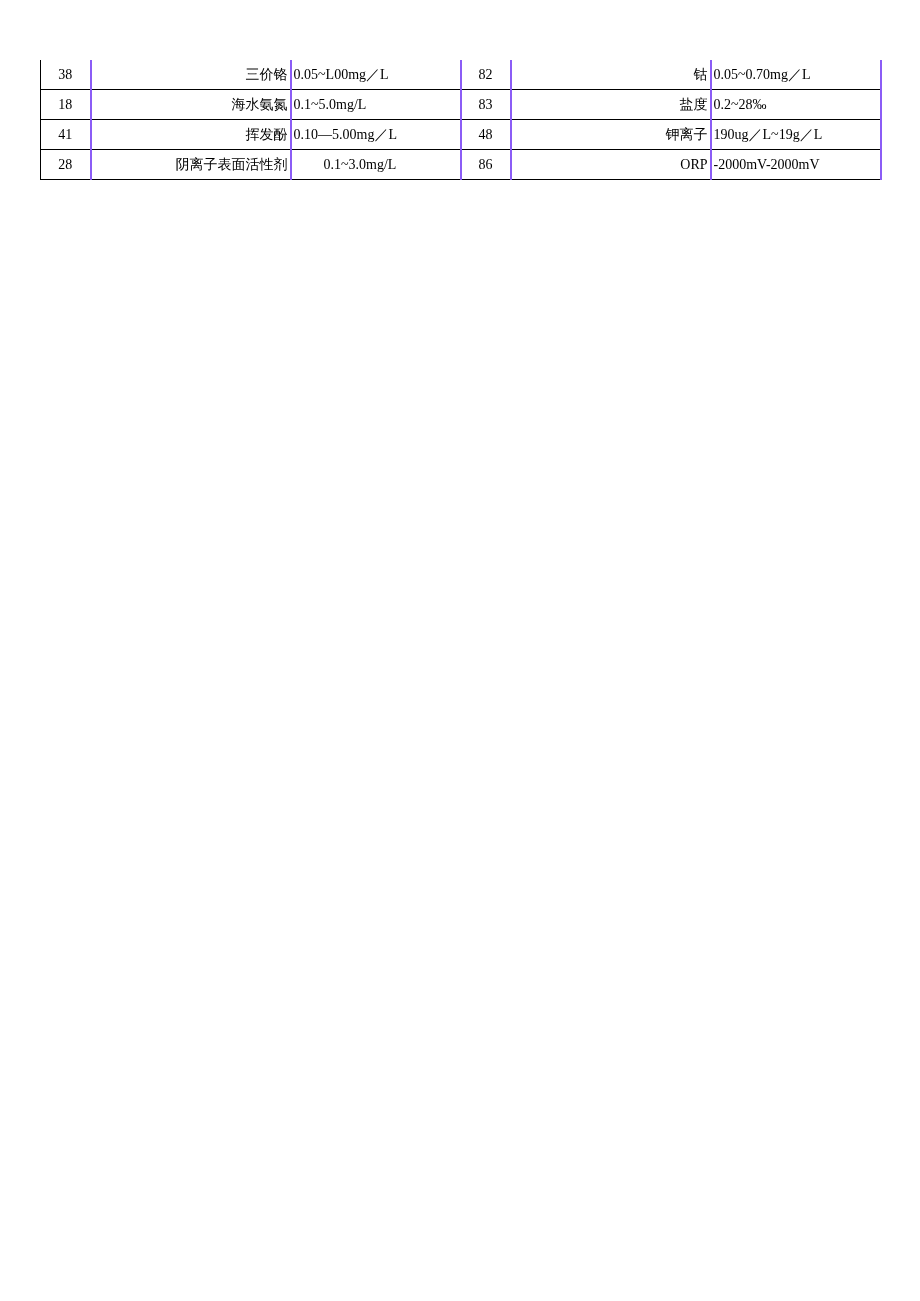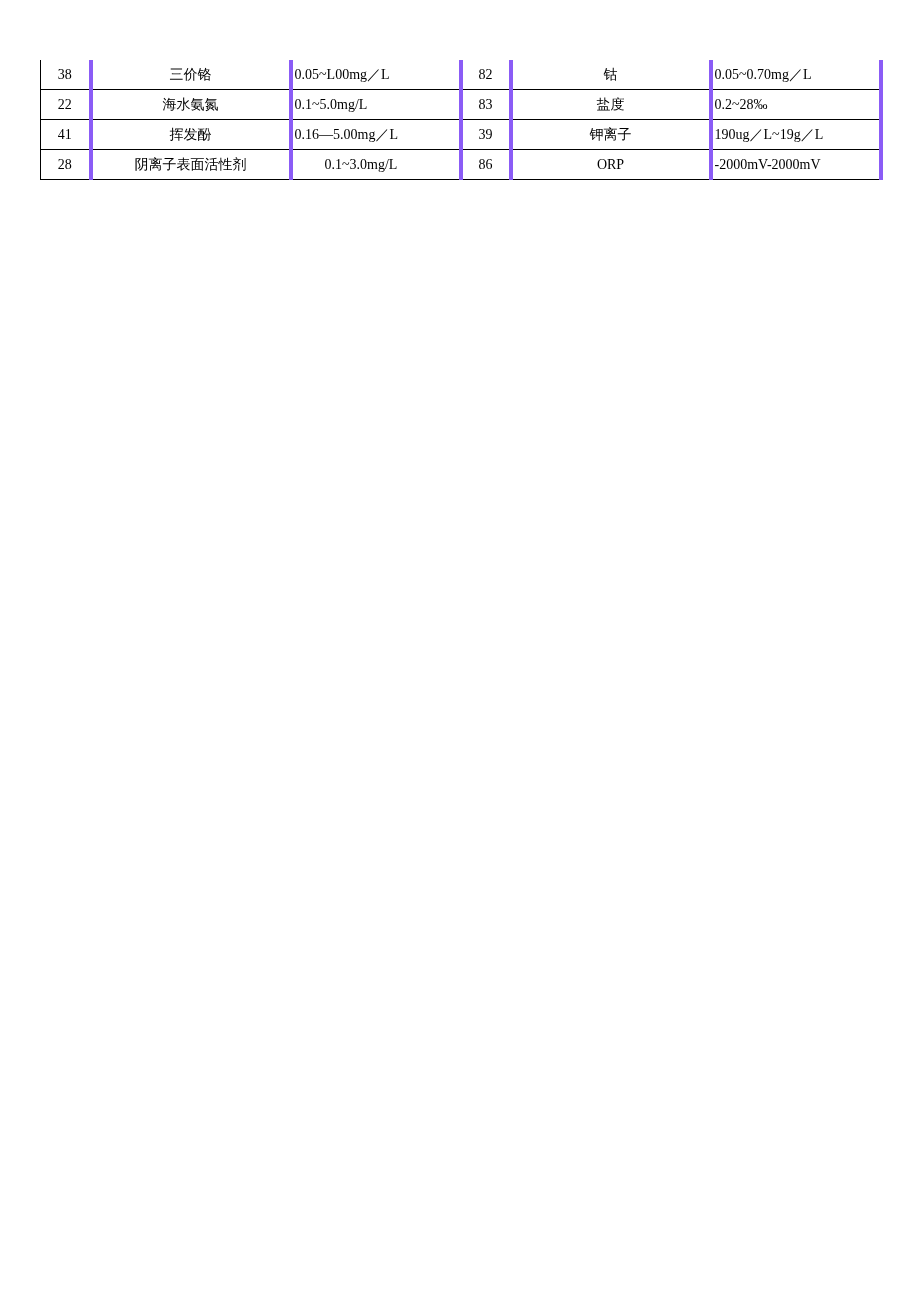--- a/index.html
+++ b/index.html
@@ -17,30 +17,30 @@
   table {
     border-collapse: collapse;
     width: 840px;
     table-layout: fixed;
   }
   col.c-idx  { width: 50px; }
   col.c-name { width: 200px; }
   col.c-val  { width: 170px; }
   td {
     border-left: 1px solid #000;
-    border-right: 4px solid #8b5cf6;
+    border-right: 2px solid #8b5cf6;
     border-bottom: 1px solid #000;
     padding: 4px 2px;
     vertical-align: middle;
     line-height: 1.5;
     word-break: break-all;
   }
   tr:first-child td { border-top: none; }
   td.idx { text-align: center; }
-  td.name { text-align: center; margin-top: 46px; }
+  td.name { text-align: right; margin-top: 46px; }
   td.val  { text-align: left; padding-left: 2px; margin-top: 20px; }
   td.val.indent { padding-left: 32px; }
 </style>
 </head>
 <body>
 
 <div class="page">
   <table>
     <colgroup>
       <col class="c-idx">
@@ -53,32 +53,32 @@
     <tbody id="tbody">
         <tr>
           <td class="idx">38</td>
           <td class="name">三价铬</td>
           <td class="val">0.05~L00mg／L</td>
           <td class="idx">82</td>
           <td class="name">钴</td>
           <td class="val">0.05~0.70mg／L</td>
         </tr>
         <tr>
-          <td class="idx">22</td>
+          <td class="idx">18</td>
           <td class="name">海水氨氮</td>
           <td class="val">0.1~5.0mg/L</td>
           <td class="idx">83</td>
           <td class="name">盐度</td>
           <td class="val">0.2~28‰</td>
         </tr>
         <tr>
           <td class="idx">41</td>
           <td class="name">挥发酚</td>
-          <td class="val">0.16—5.00mg／L</td>
-          <td class="idx">39</td>
+          <td class="val">0.10—5.00mg／L</td>
+          <td class="idx">48</td>
           <td class="name">钾离子</td>
           <td class="val">190ug／L~19g／L</td>
         </tr>
         <tr>
           <td class="idx">28</td>
           <td class="name">阴离子表面活性剂</td>
           <td class="val indent">0.1~3.0mg/L</td>
           <td class="idx">86</td>
           <td class="name">ORP</td>
           <td class="val">-2000mV-2000mV</td>

